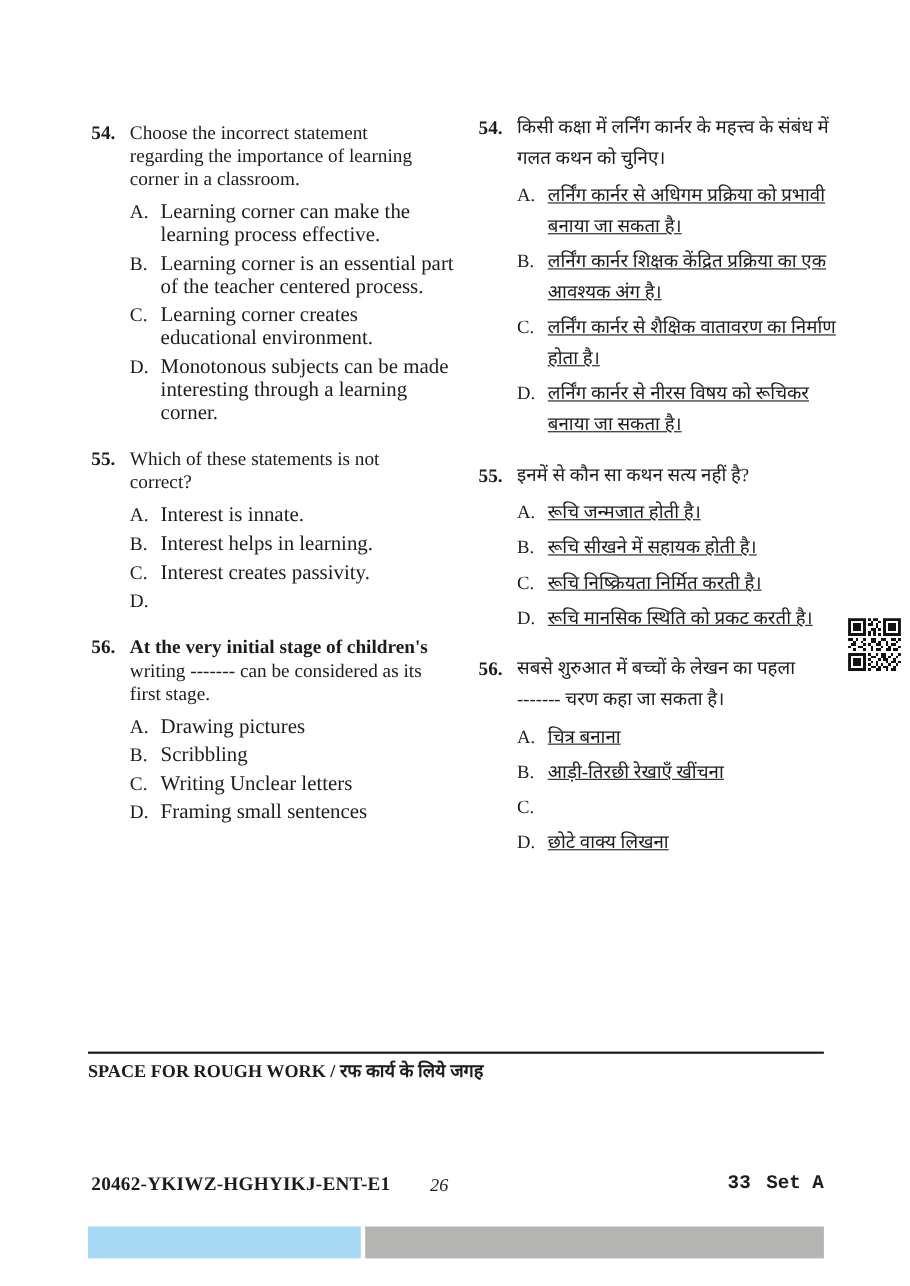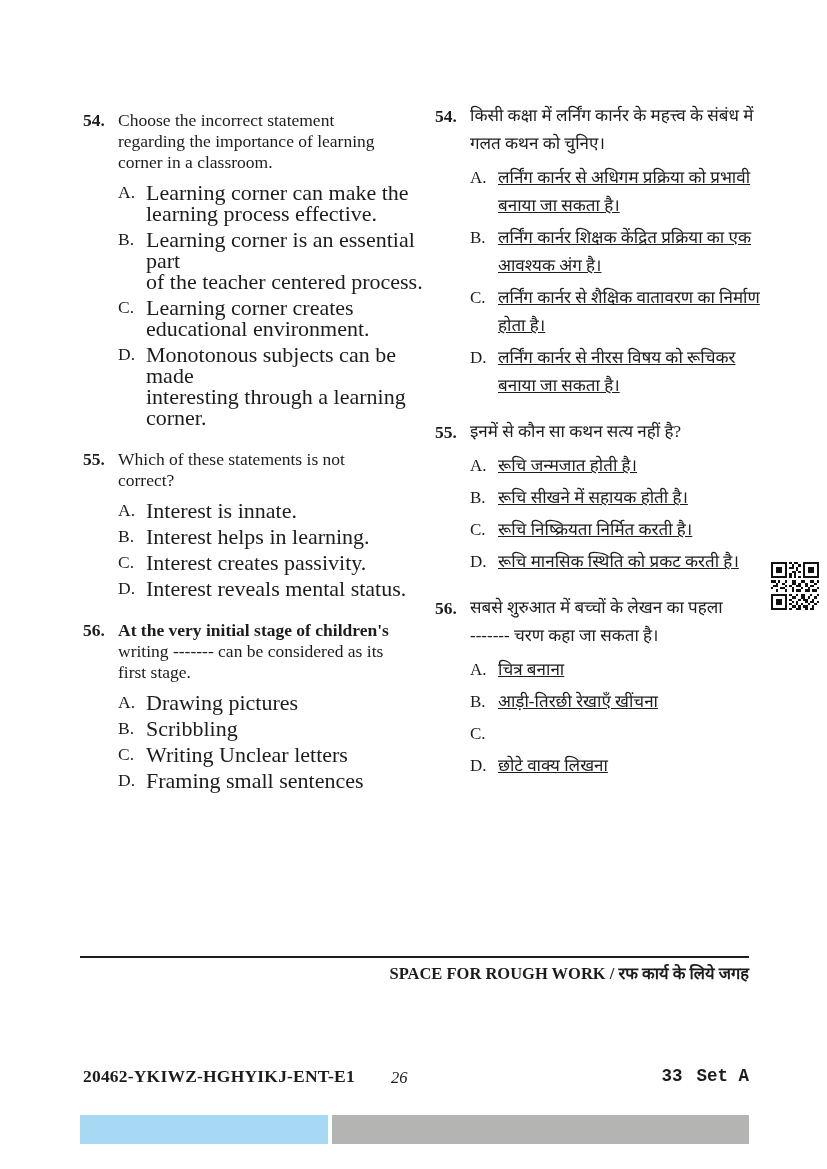--- a/index.html
+++ b/index.html
@@ -50,21 +50,21 @@
   .col-hi .option { margin-bottom: 4px; }
   .olabel {
     flex: none;
     width: 28px;
     font-size: 17.5px;
     line-height: 21px;
   }
   .col-hi .olabel { font-size: 17px; line-height: 28px; }
   .otext {
     white-space: pre-line;
-    font-size: 22px;
+    font-size: 19px;
     line-height: 21px;
   }
   .col-hi .otext { font-size: 17px; line-height: 28px; text-decoration: underline; }
 
   
   .qr {
     position: absolute;
     left: 771px;
     top: 562px;
     width: 48px;
@@ -78,21 +78,21 @@
     left: 80px;
     top: 956px;
     width: 669px;
     border-top: 2px solid #1c1c1c;
   }
   .rough-heading {
     position: absolute;
     left: 80px;
     top: 961px;
     width: 669px;
-    text-align: right;
+    text-align: left;
     font-weight: bold;
     font-size: 16.5px;
   }
 
   
   .booklet-code {
     position: absolute;
     left: 83px;
     top: 1066px;
     font-weight: bold;
@@ -171,21 +171,20 @@
         <div class="option">
           <div class="olabel">B.</div>
           <div class="otext">Interest helps in learning.</div>
         </div>
         <div class="option">
           <div class="olabel">C.</div>
           <div class="otext">Interest creates passivity.</div>
         </div>
         <div class="option">
           <div class="olabel">D.</div>
-          <div class="otext">Interest reveals mental status.</div>
         </div>
       </div>
     </div>
 
     <div class="question">
       <div class="qnum">56.</div>
       <div class="qbody">
         <div class="stem"><span class="bold-line">At the very initial stage of children's</span><span class="rest-line">writing ------- can be considered as its
 first stage.</span></div>
         <div class="option">

